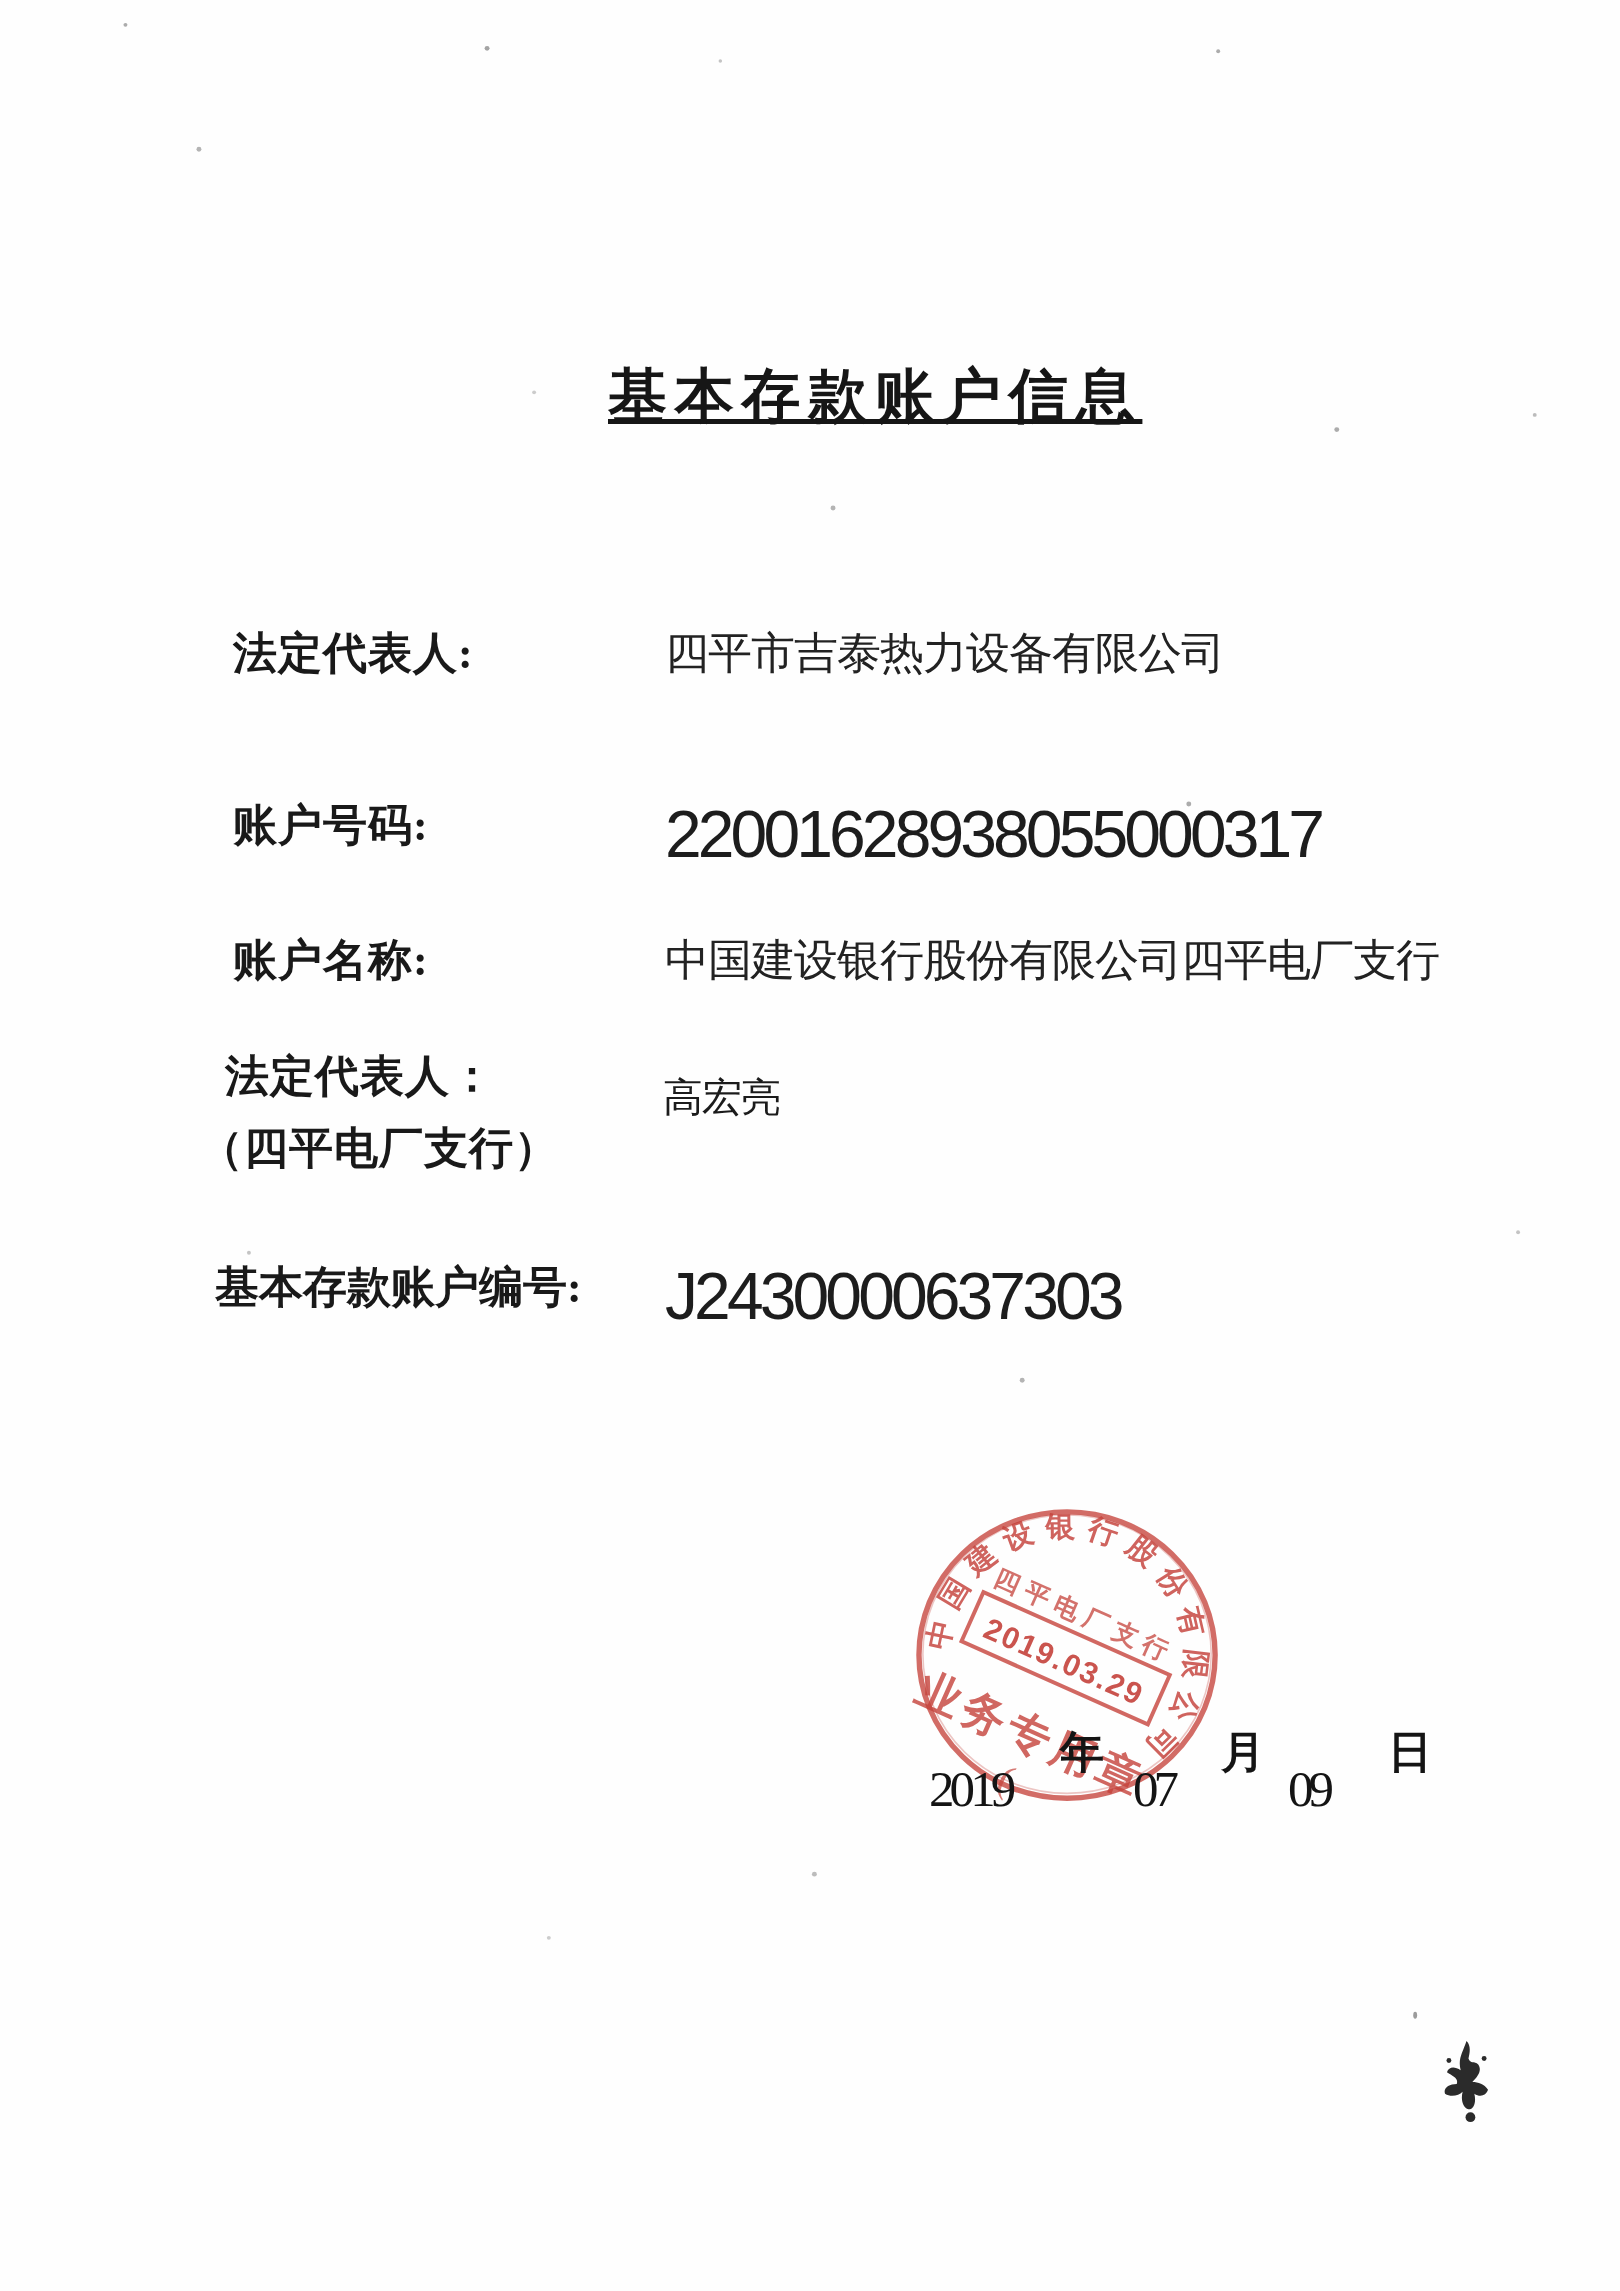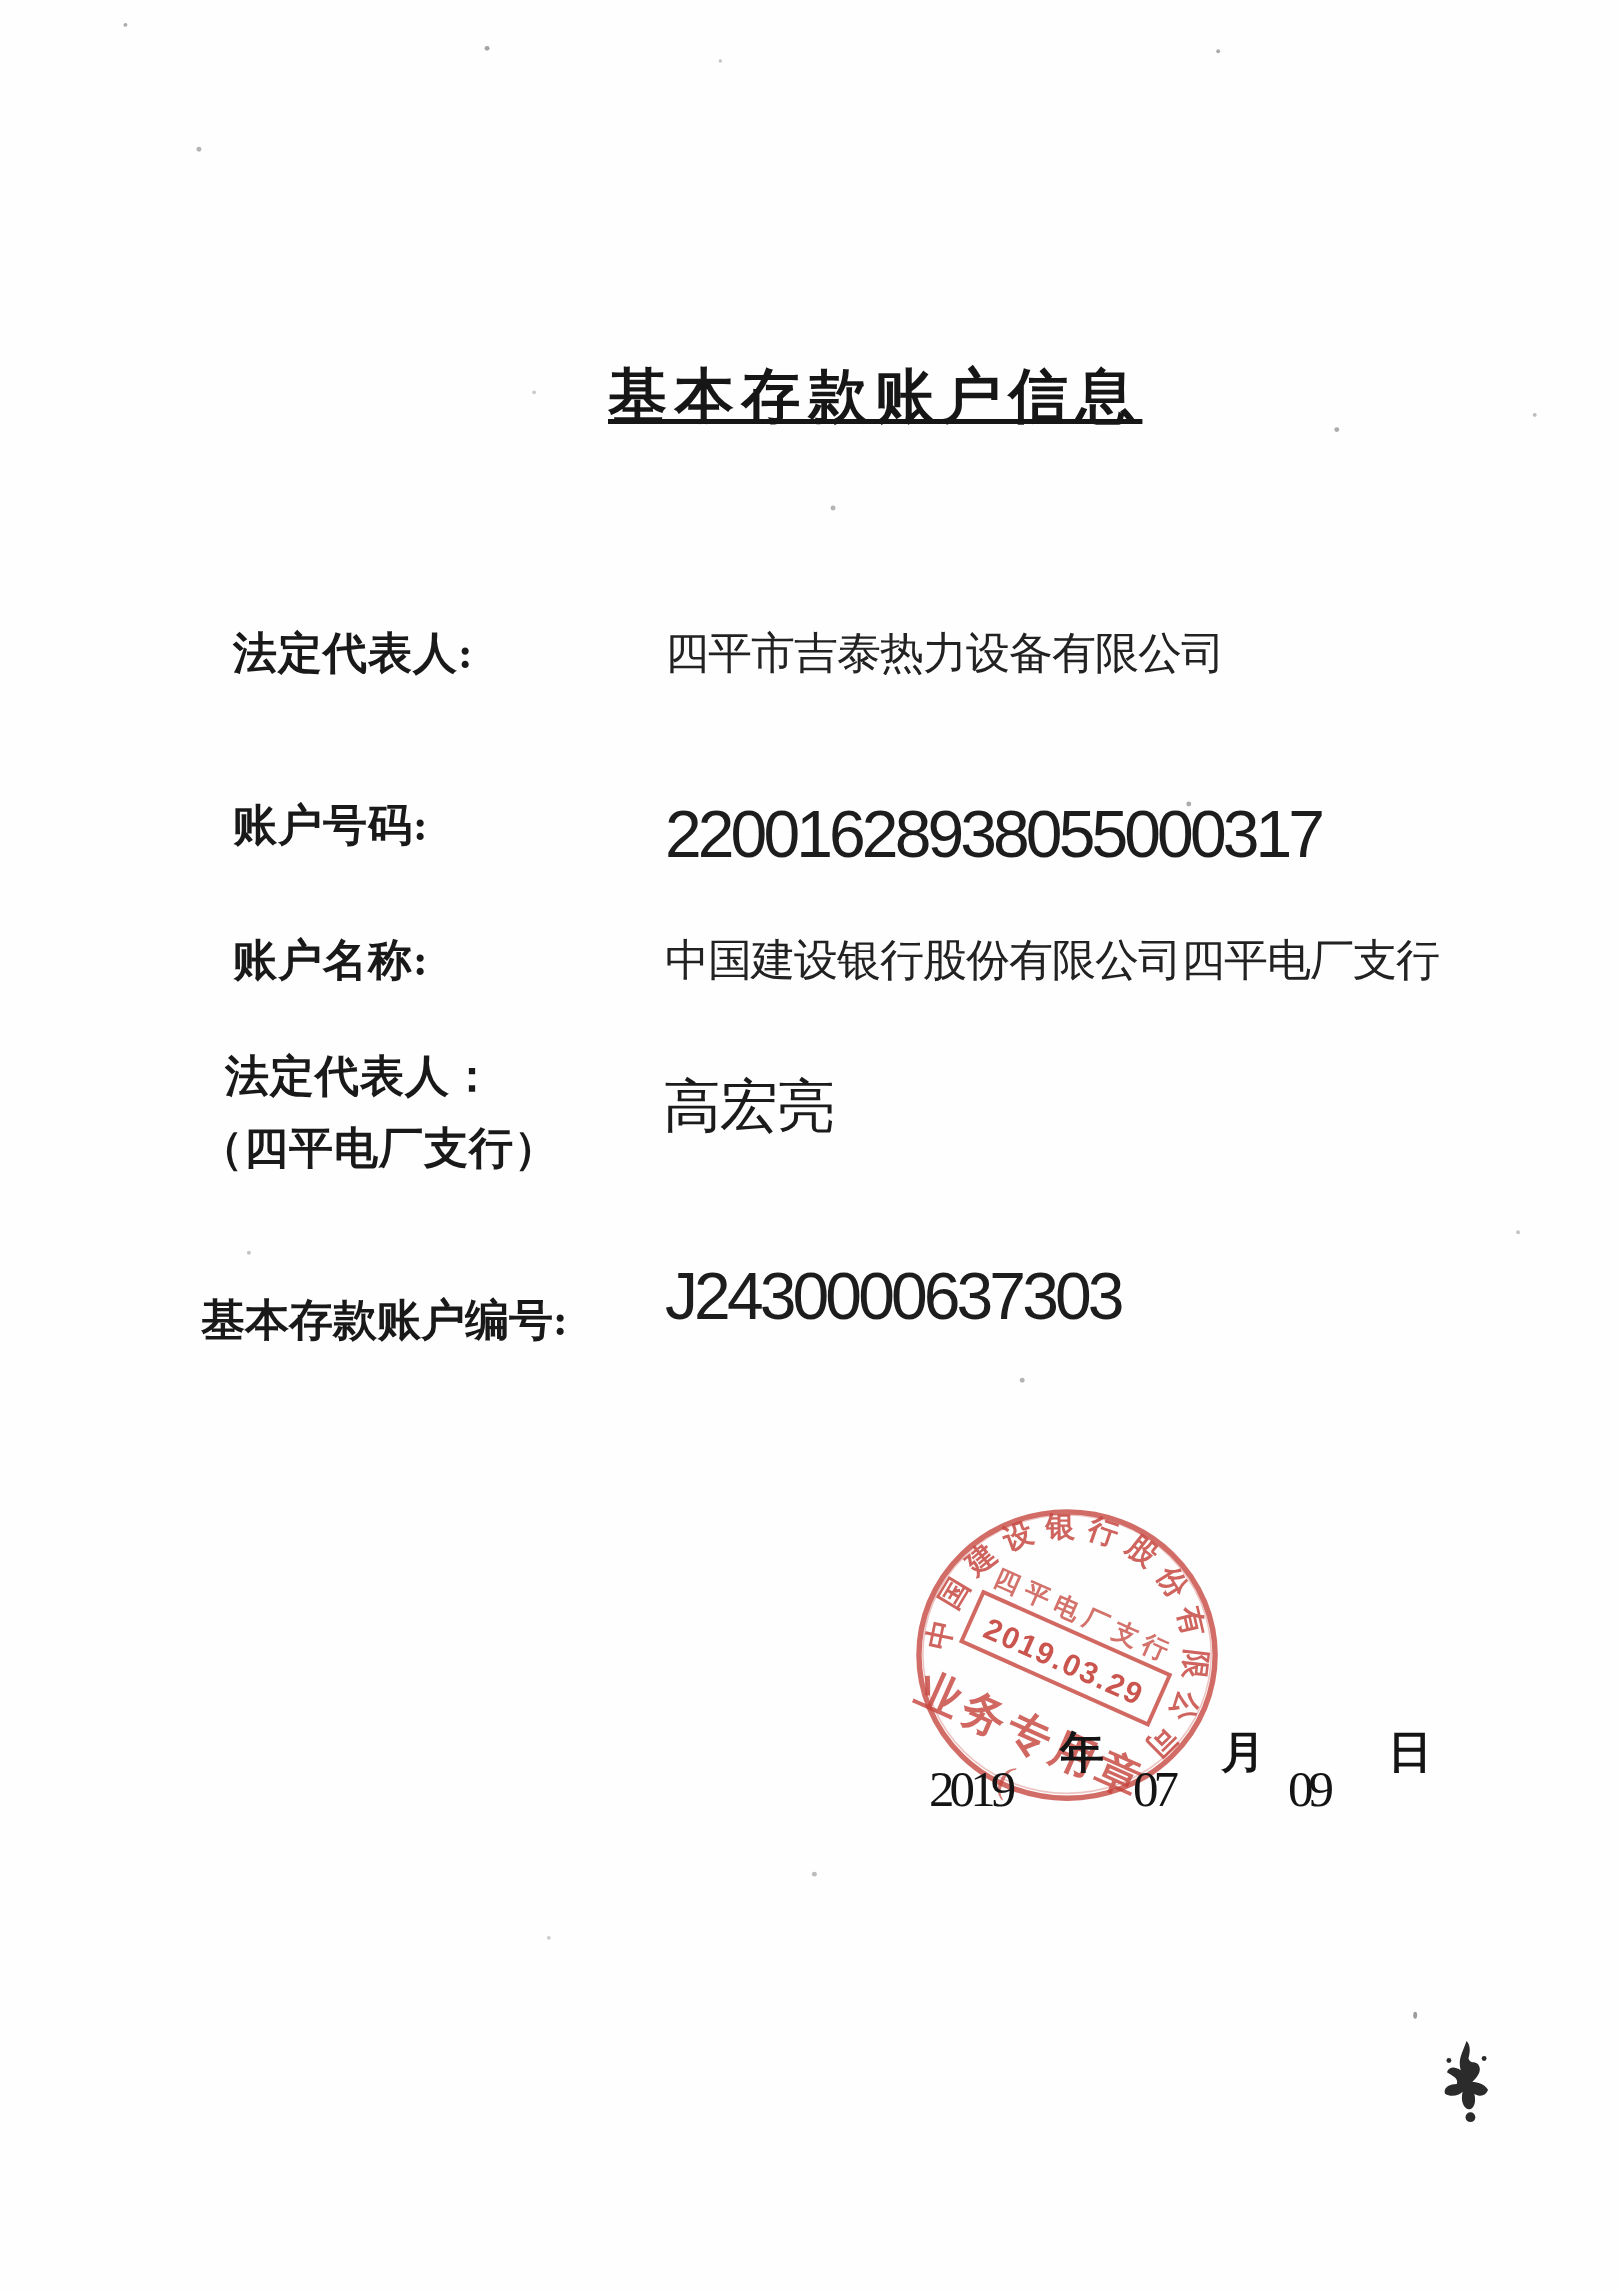--- a/index.html
+++ b/index.html
@@ -54,22 +54,22 @@
     font-weight:400;
     top:-2.9px;
     color:#1d1d1d;
     text-align:center;
   }
   .f1{top:632px;} .f1 .flabel{left:233px;}
   .f2{top:804px;} .f2 .flabel{left:233px;}
   .f3{top:939px;} .f3 .flabel{left:233px;}
   .f4l1{position:absolute;left:225px;top:1055px;}
   .f4l2{position:absolute;left:199px;top:1127px;}
-  .f4v{position:absolute;left:663px;top:1078px;font-weight:500;font-size:58px;letter-spacing:-1px;line-height:1;white-space:nowrap;}
-  .f5{top:1266px;} .f5 .flabel{left:201px;letter-spacing:0;margin-top:33px;}
+  .f4v{position:absolute;left:663px;top:1078px;font-weight:500;font-size:40px;letter-spacing:-1px;line-height:1;white-space:nowrap;}
+  .f5{top:1266px;} .f5 .flabel{left:215px;letter-spacing:0;}
 
   .stamp{position:absolute;left:912px;top:1507px;z-index:2;}
 
   .date-line span{position:absolute;line-height:1;white-space:nowrap;z-index:3;color:#141414;}
   .dnum{
     font-family:Liberation Serif, serif;
     font-size:51px;
     letter-spacing:-4.9px;
     top:1725px;
     margin-top:39px;

